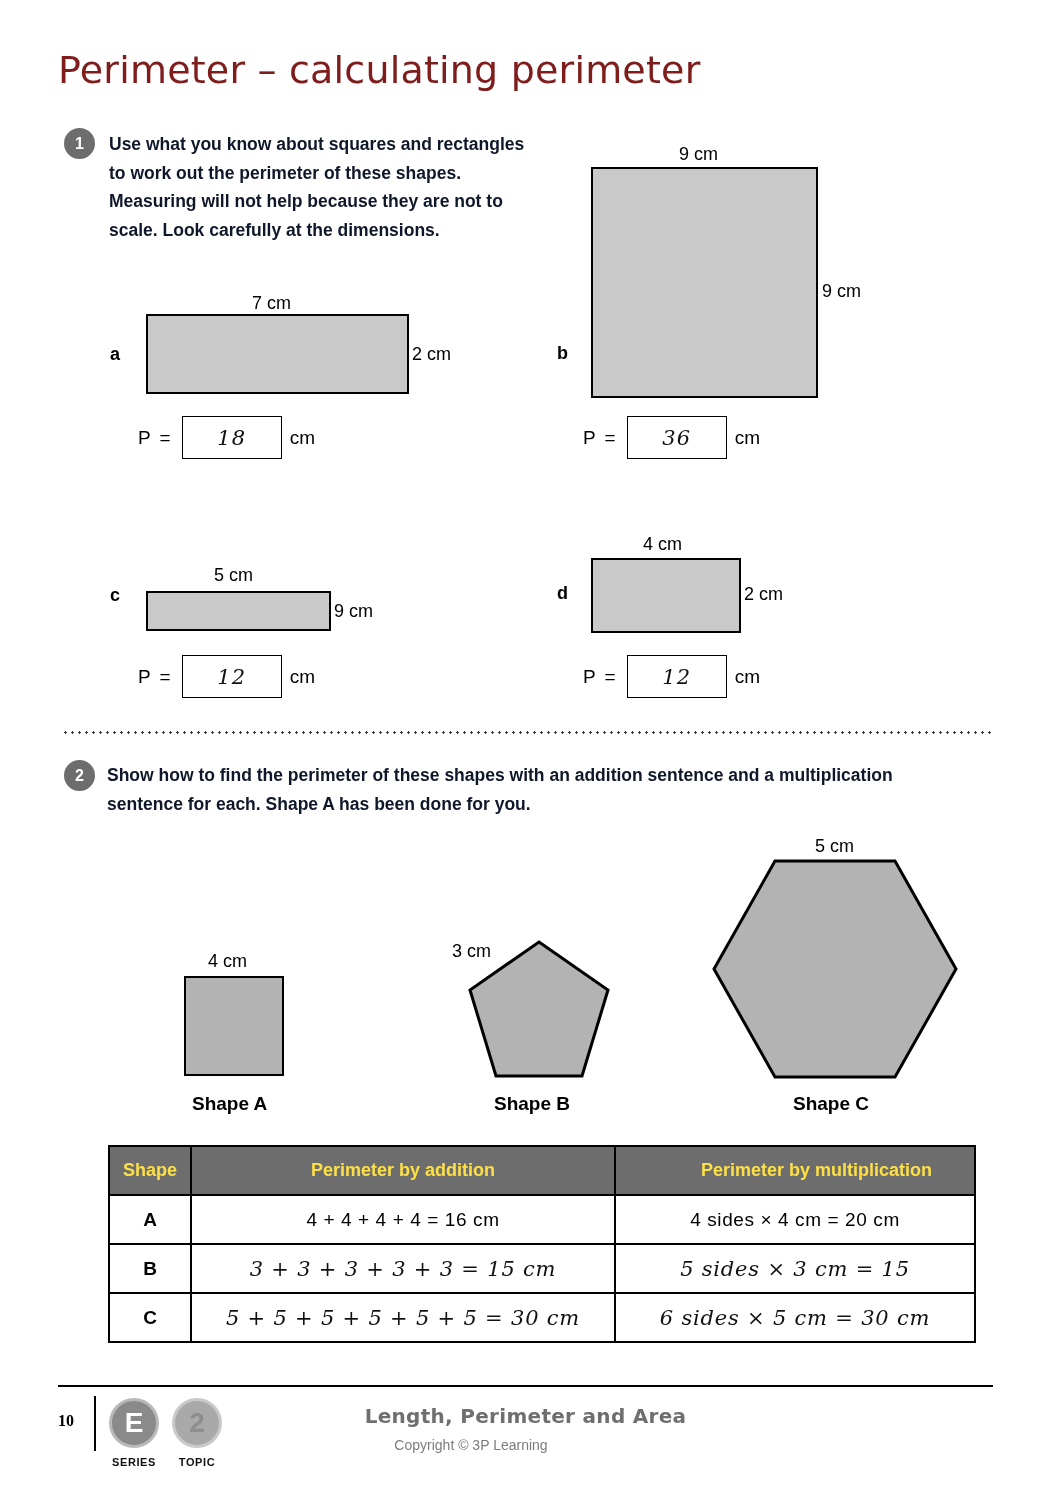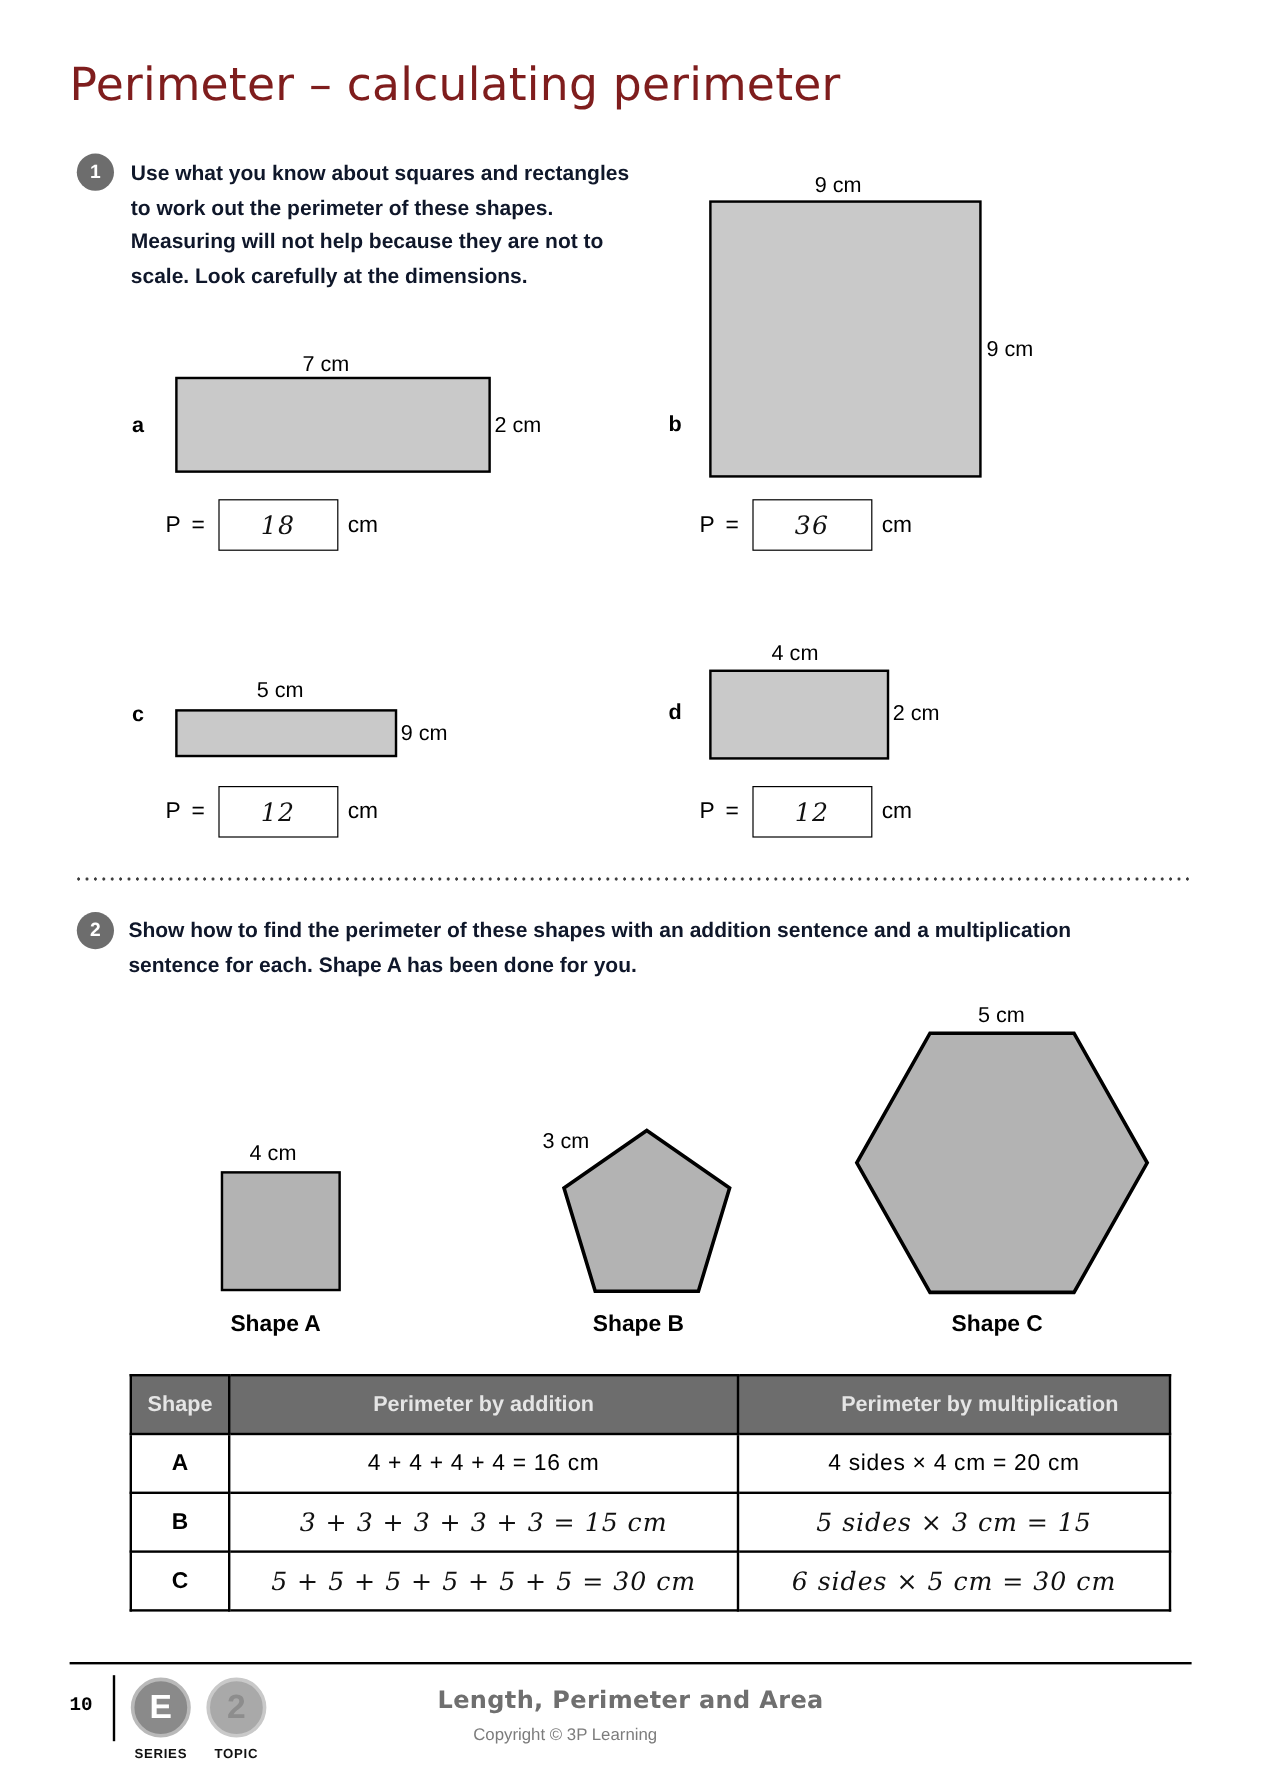--- a/index.html
+++ b/index.html
@@ -131,21 +131,21 @@
   .ptable {
     position: absolute;
     left: 108px;
     top: 1145px;
     width: 855px;
     border-collapse: collapse;
     table-layout: fixed;
   }
   .ptable th {
     background: #6d6d6d;
-    color: #e5e5e5;
+    color: #fde047;
     font-size: 18px;
     font-weight: bold;
     height: 49px;
     border: 2px solid #000000;
     font-family: "Liberation Sans", sans-serif;
   }
   .ptable td {
     border: 2px solid #000000;
     height: 49px;
     text-align: center;
@@ -181,21 +181,21 @@
     width: 935px;
     height: 2px;
     background: #000000;
   }
   .footer-page {
     position: absolute;
     left: 58px;
     top: 1412px;
     font-size: 16px;
     font-weight: bold;
-    font-family: Liberation Mono, monospace;
+    font-family: Liberation Serif, serif;
     text-align: right;
   }
   .footer-vrule {
     position: absolute;
     left: 94px;
     top: 1396px;
     width: 2px;
     height: 55px;
     background: #000000;
   }

